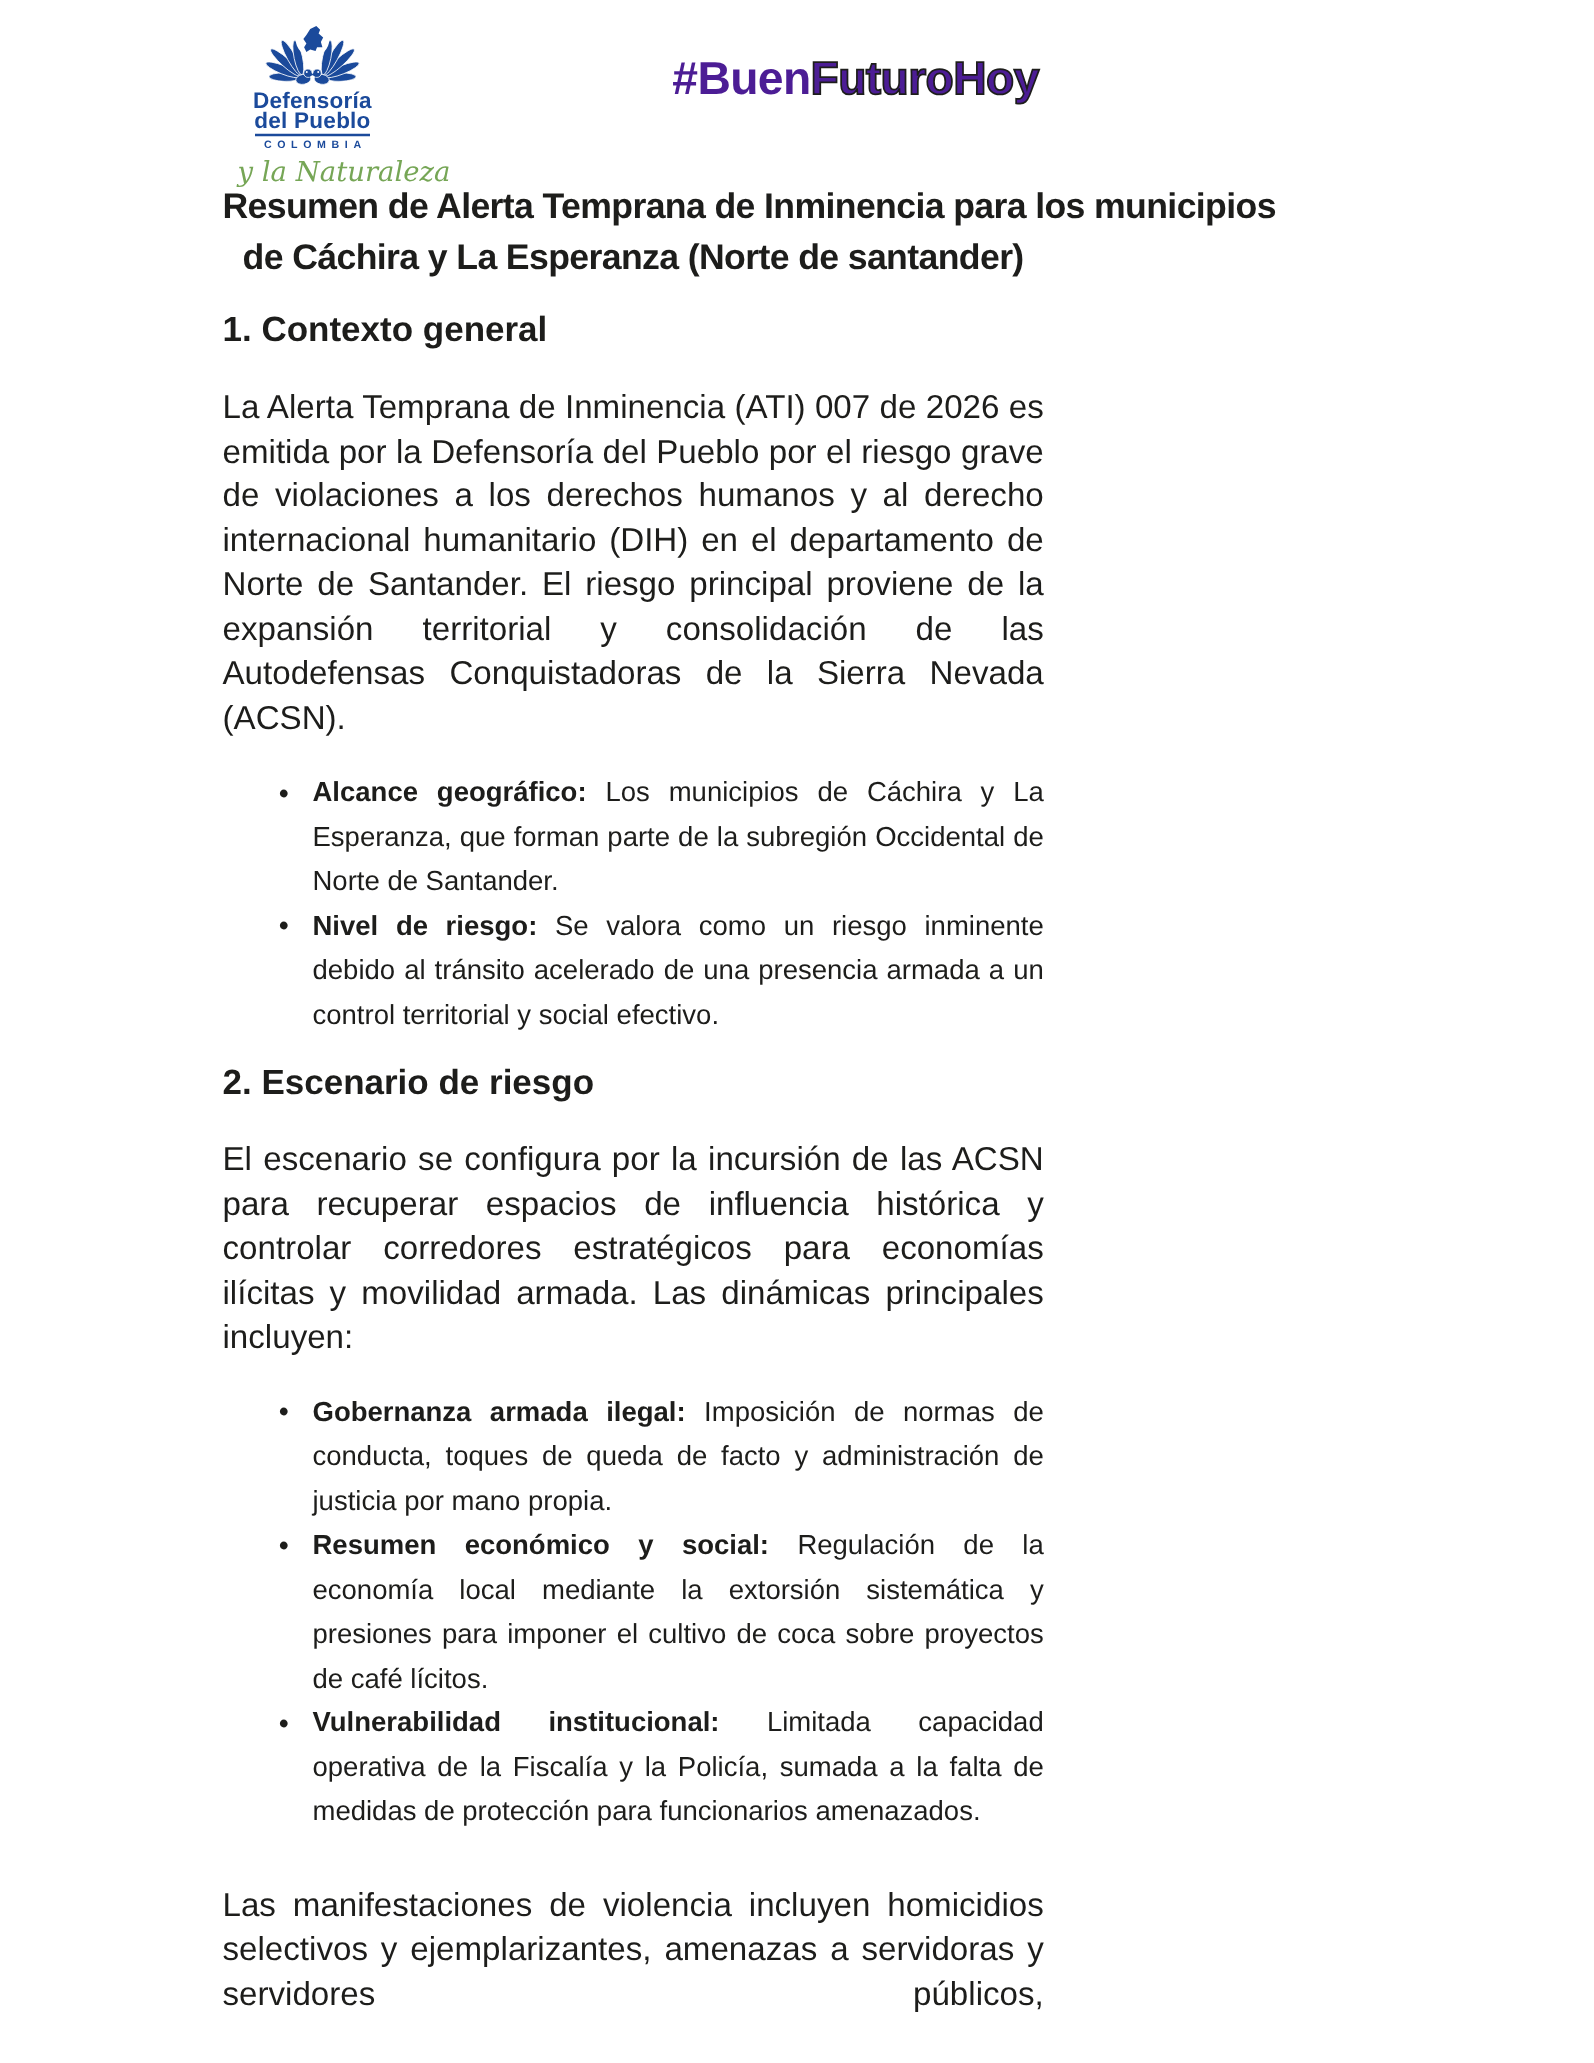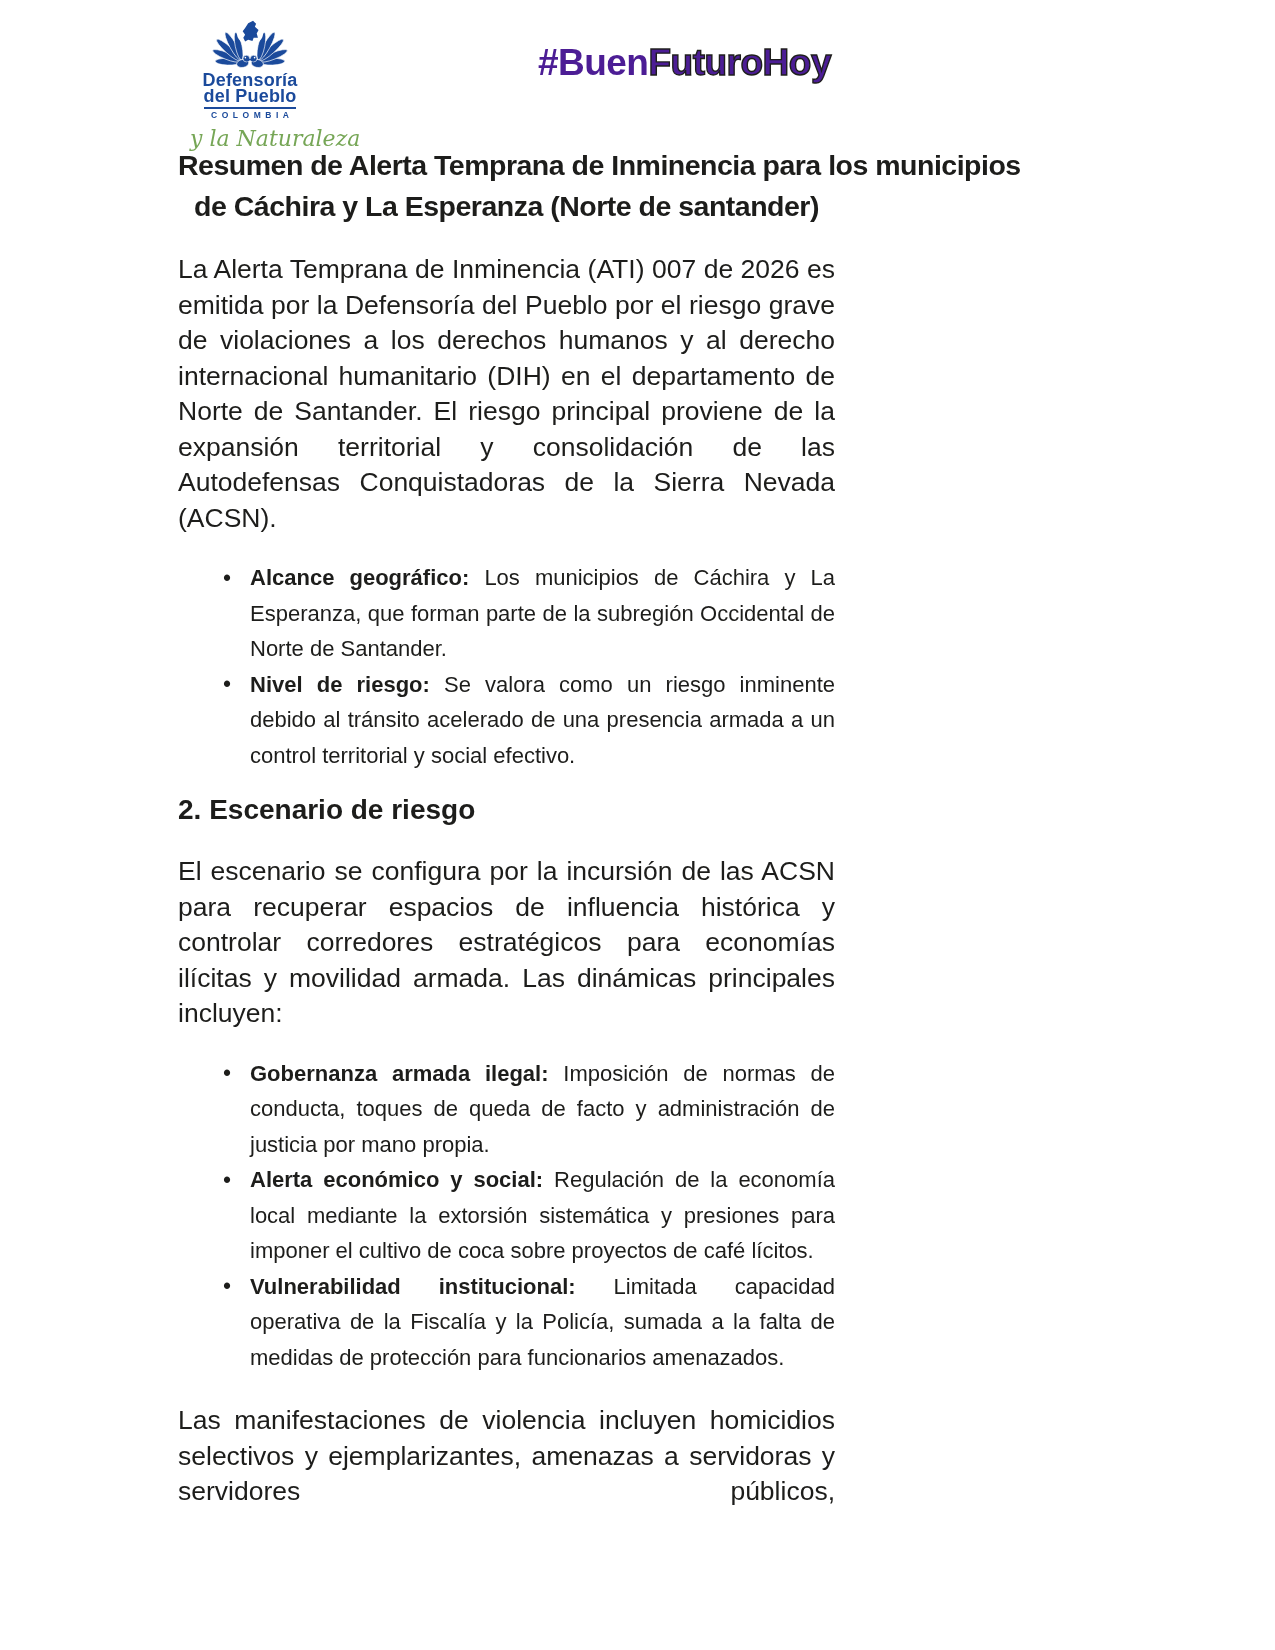--- a/index.html
+++ b/index.html
@@ -42,21 +42,21 @@
     display: block; white-space: nowrap;
     font-size: 28.5px; letter-spacing: -0.5px; line-height: 41px;
   }
 
   
   h2 { font-size: 28px; font-weight: 700; line-height: 38px; margin: 18px 0 0; }
   p.body {
     font-size: 26.5px; line-height: 35.5px; margin: 25px 0 0;
     text-align: justify;
   }
-  p.body.justify-last { margin-top: 28px; text-align-last: justify; }
+  p.body.justify-last { margin-top: 40px; text-align-last: justify; }
   ul.bullets { list-style: none; margin: 24px 0 0; padding-left: 44px; }
   ul.bullets li {
     position: relative; padding-left: 28px;
     font-size: 22px; line-height: 35.5px; text-align: justify;
   }
   ul.bullets li::before {
     content: "\2022";
     position: absolute; left: 1px; top: 0.5px; font-size: 23px;
   }
   .lead { font-weight: 700; }
@@ -109,20 +109,21 @@
         <div class="logo-tagline">y la Naturaleza</div>
       </div>
       <div class="hashtag"><span>#Buen</span><span class="heavy">FuturoHoy</span></div>
     </div>
 
     <h1>
       <span class="h1-line">Resumen de Alerta Temprana de Inminencia para los municipios</span>
       <span class="h1-line">de Cáchira y La Esperanza (Norte de santander)</span>
     </h1>
 
+    <h2>1. Contexto general</h2>
 
     <p class="body">La Alerta Temprana de Inminencia (ATI) 007 de 2026 es emitida por la Defensoría del Pueblo por el riesgo grave de violaciones a los derechos humanos y al derecho internacional humanitario (DIH) en el departamento de Norte de Santander. El riesgo principal proviene de la expansión territorial y consolidación de las Autodefensas Conquistadoras de la Sierra Nevada (ACSN).</p>
 
     <ul class="bullets">
       <li>
         <span class="lead">Alcance geográfico:</span>
         <span>Los municipios de Cáchira y La Esperanza, que forman parte de la subregión Occidental de Norte de Santander.</span>
       </li>
       <li>
         <span class="lead">Nivel de riesgo:</span>
@@ -133,21 +134,21 @@
     <h2>2. Escenario de riesgo</h2>
 
     <p class="body">El escenario se configura por la incursión de las ACSN para recuperar espacios de influencia histórica y controlar corredores estratégicos para economías ilícitas y movilidad armada. Las dinámicas principales incluyen:</p>
 
     <ul class="bullets">
       <li>
         <span class="lead">Gobernanza armada ilegal:</span>
         <span>Imposición de normas de conducta, toques de queda de facto y administración de justicia por mano propia.</span>
       </li>
       <li>
-        <span class="lead">Alerta económico y social:</span>
+        <span class="lead">Resumen económico y social:</span>
         <span>Regulación de la economía local mediante la extorsión sistemática y presiones para imponer el cultivo de coca sobre proyectos de café lícitos.</span>
       </li>
       <li>
         <span class="lead">Vulnerabilidad institucional:</span>
         <span>Limitada capacidad operativa de la Fiscalía y la Policía, sumada a la falta de medidas de protección para funcionarios amenazados.</span>
       </li>
     </ul>
 
     <p class="body justify-last">Las manifestaciones de violencia incluyen homicidios selectivos y ejemplarizantes, amenazas a servidoras y servidores públicos,</p>
 

